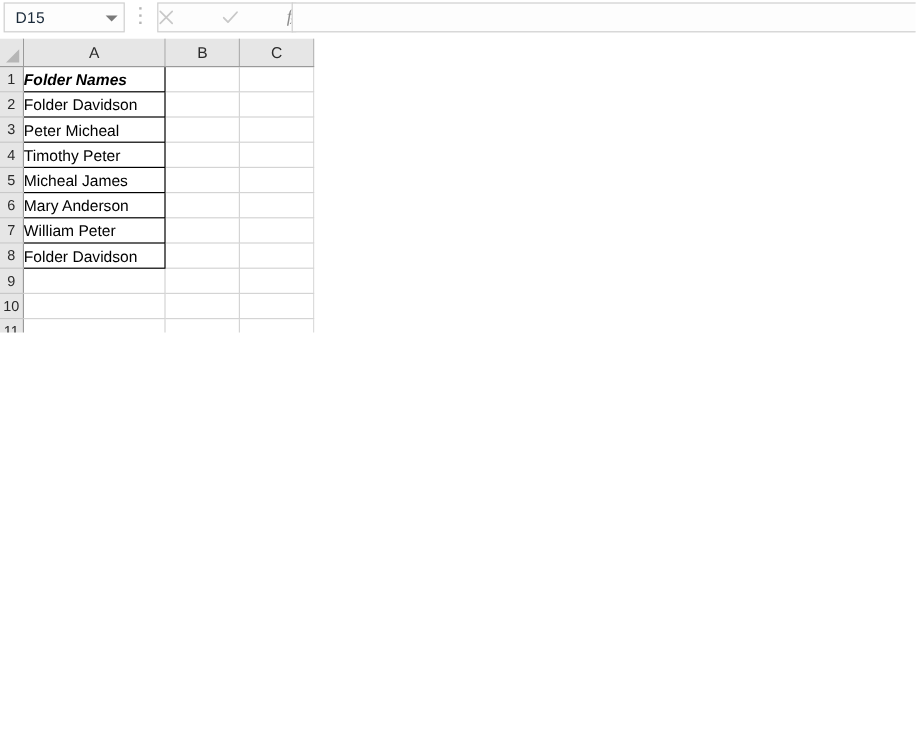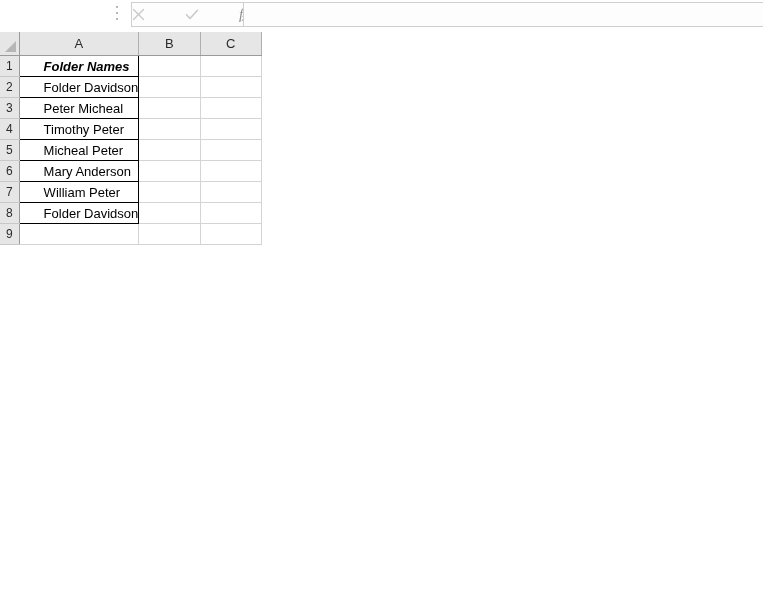--- a/index.html
+++ b/index.html
@@ -206,35 +206,38 @@
     overflow: hidden;
     white-space: nowrap;
     cursor: cell;
   }
 
   
   td.cell.boxed {
     border-right: 1px solid #000000;
     border-bottom: 1px solid #000000;
     border-left: 1px solid #000000;
-    padding-left: 24px;
   }
   td.cell.boxed-top {
     border-top: 1px solid #000000;
   }
   td.cell.hdr {
     font-weight: bold;
     font-style: italic;
   }
 </style>
 </head>
 <body>
 
 <div id="formula-bar-row">
 
+  <div class="namebox">
+    <span class="namebox-text">D15</span>
+    <span class="namebox-arrow"></span>
+  </div>
 
   <div class="vdots">
     <i></i>
     <i></i>
     <i></i>
   </div>
 
   <div class="fx-group">
     <div class="fx-btn">
       <svg width="13" height="13" viewBox="0 0 13 13" aria-hidden="true">
@@ -289,21 +292,21 @@
 
       <tr>
         <td class="rowhead">4</td>
         <td class="cell boxed">Timothy Peter</td>
         <td class="cell"></td>
         <td class="cell"></td>
       </tr>
 
       <tr>
         <td class="rowhead">5</td>
-        <td class="cell boxed">Micheal Peter</td>
+        <td class="cell boxed">Micheal James</td>
         <td class="cell"></td>
         <td class="cell"></td>
       </tr>
 
       <tr>
         <td class="rowhead">6</td>
         <td class="cell boxed">Mary Anderson</td>
         <td class="cell"></td>
         <td class="cell"></td>
       </tr>
@@ -322,17 +325,29 @@
         <td class="cell"></td>
       </tr>
 
       <tr>
         <td class="rowhead">9</td>
         <td class="cell"></td>
         <td class="cell"></td>
         <td class="cell"></td>
       </tr>
 
-
+      <tr>
+        <td class="rowhead">10</td>
+        <td class="cell"></td>
+        <td class="cell"></td>
+        <td class="cell"></td>
+      </tr>
+
+      <tr>
+        <td class="rowhead">11</td>
+        <td class="cell"></td>
+        <td class="cell"></td>
+        <td class="cell"></td>
+      </tr>
 
     </tbody>
   </table>
 </div>
 
 </body></html>

